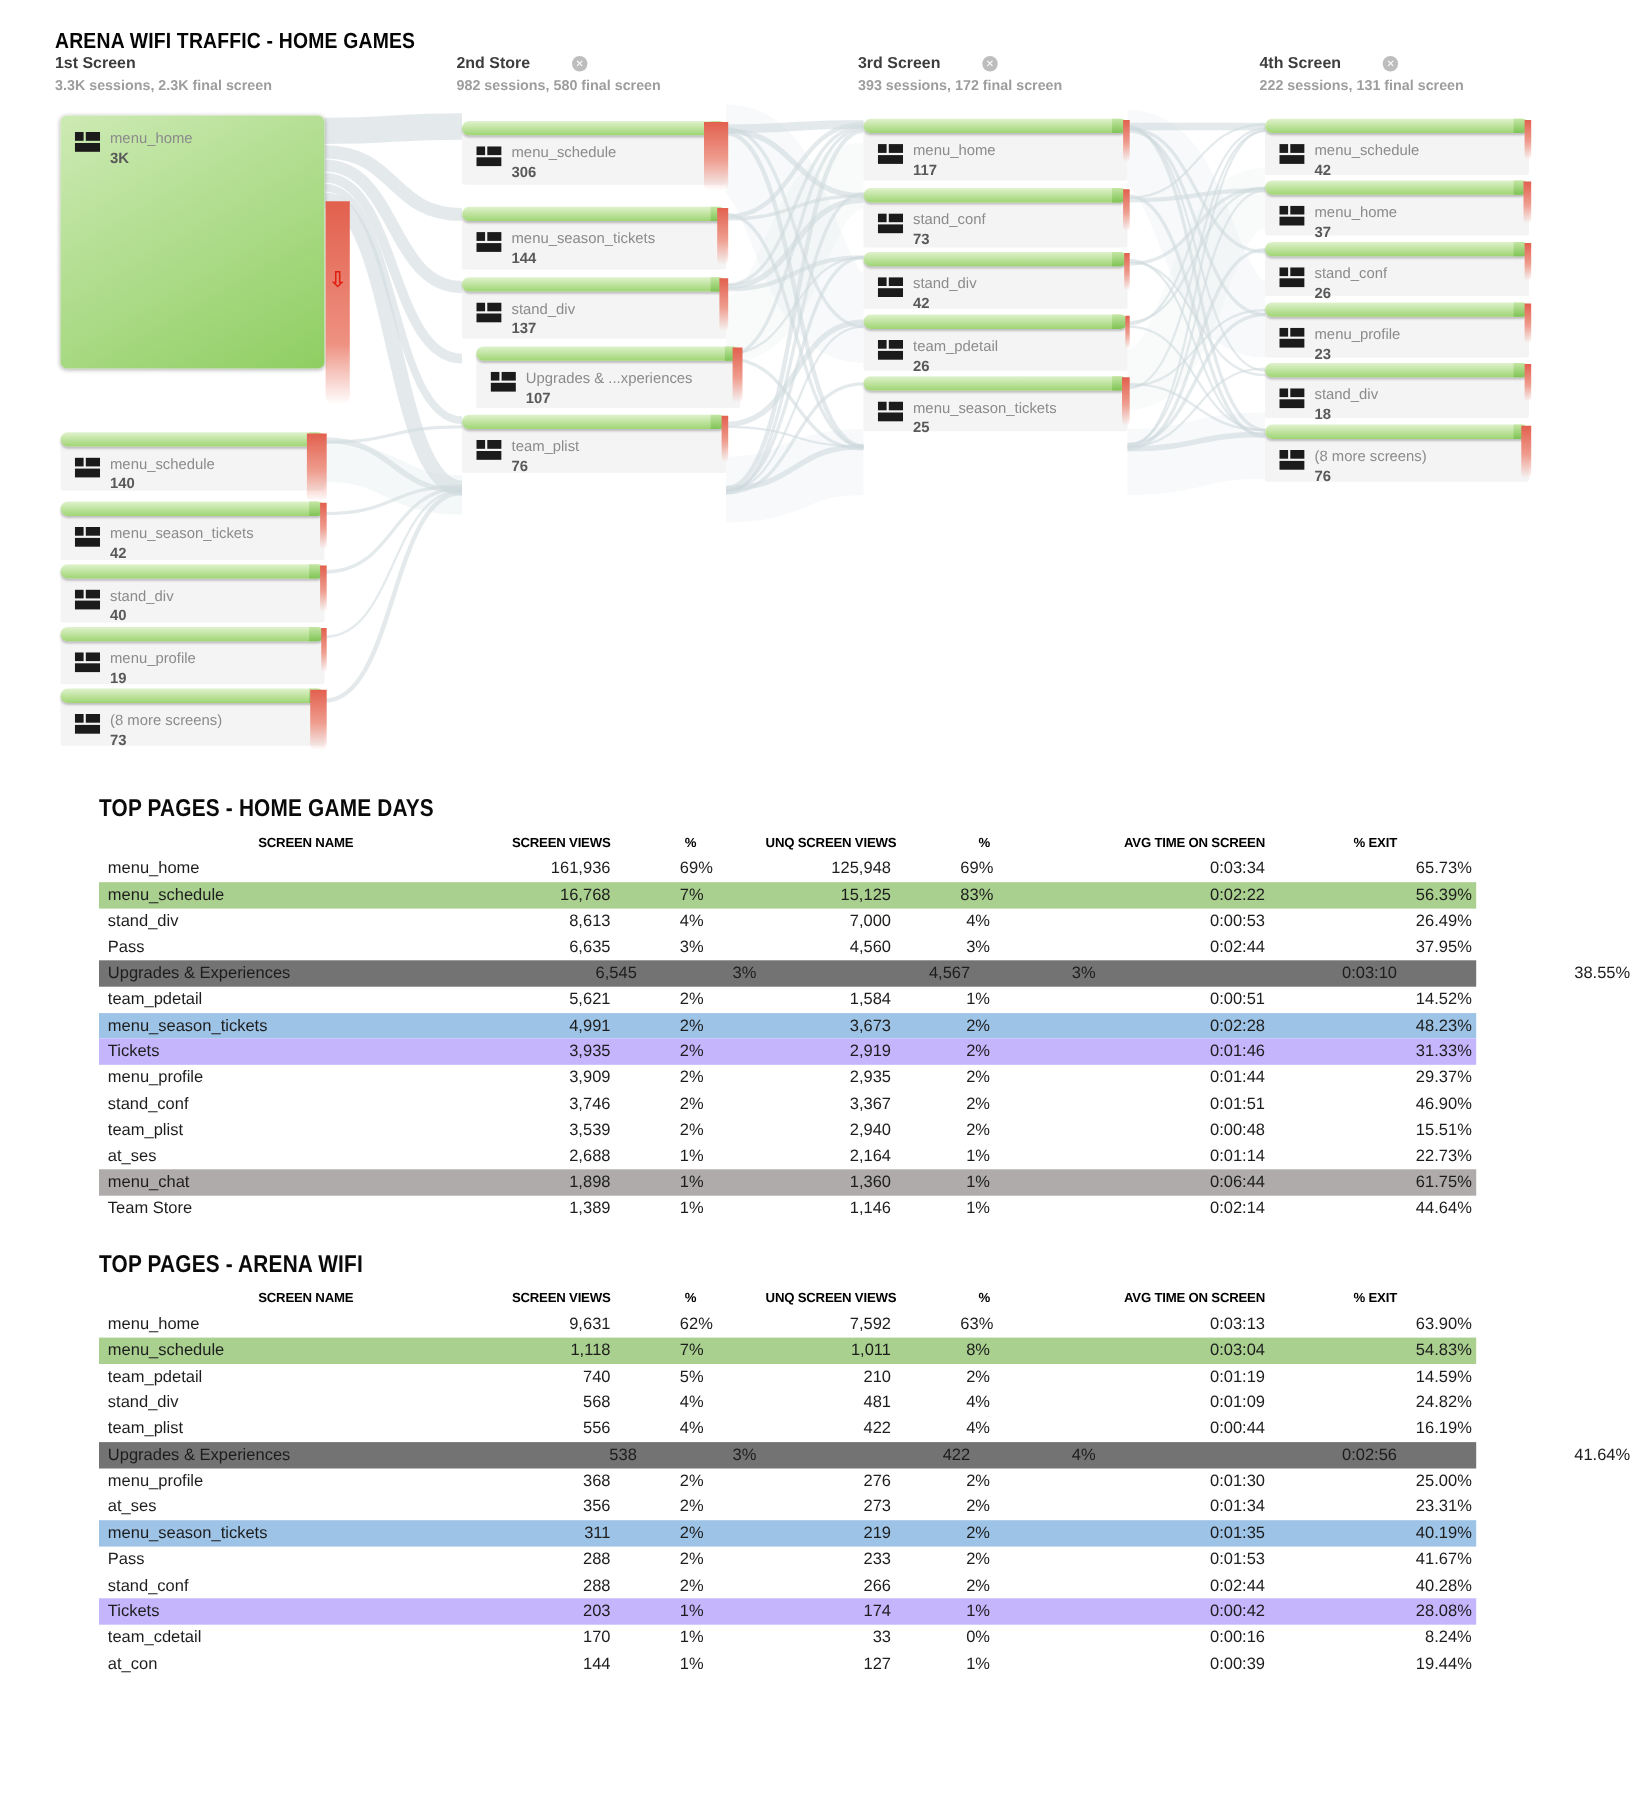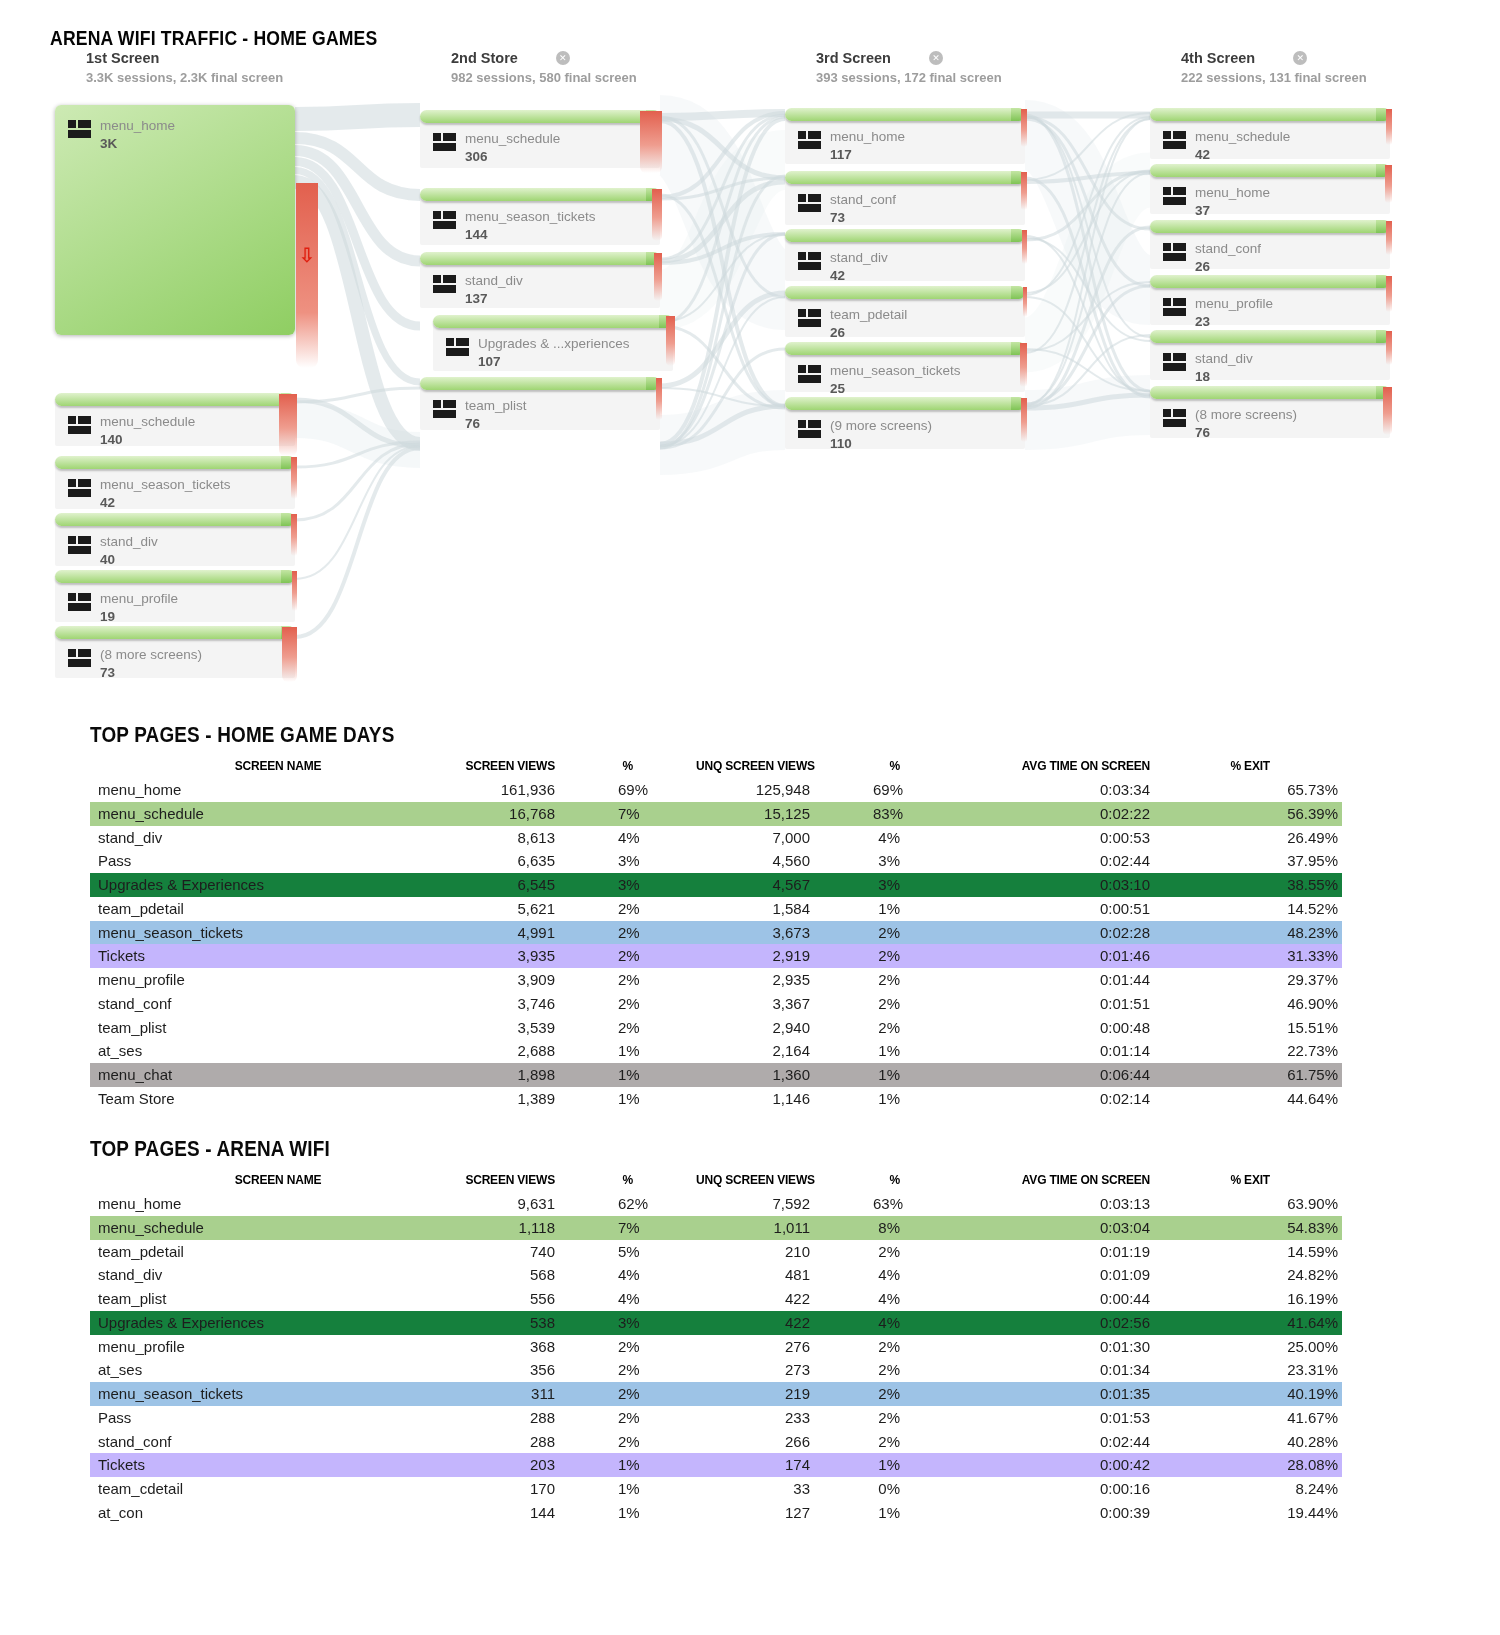--- a/index.html
+++ b/index.html
@@ -3,21 +3,21 @@
 <meta charset="utf-8">
 <style>
   html,body{margin:0;padding:0;background:#fff;}
   #stage{position:relative;width:1500px;height:1635px;background:#fff;overflow:hidden;
          font-family:"Liberation Sans","DejaVu Sans",sans-serif;}
   
   #sankey{position:absolute;left:0;top:0;width:1208px;height:722px;}
   #flows{position:absolute;left:0;top:0;}
   .main-title{position:absolute;left:50px;top:27px;font-size:20px;font-weight:900;color:#050505;
               letter-spacing:.2px;transform:scaleX(.88);transform-origin:0 50%;white-space:nowrap;}
-  .col-header{position:absolute;width:300px;margin-left:36px;}
+  .col-header{position:absolute;width:300px;}
   .col-title{font-size:14.5px;font-weight:bold;color:#3d3d3d;display:flex;align-items:center;}
   .close-ic{width:14px;height:14px;border-radius:50%;background:#bdbdbd;color:#fff;font-size:9px;
             line-height:14px;text-align:center;margin-left:38px;font-weight:bold;}
   .col-sub{font-size:13px;color:#9d9d9d;margin-top:4px;font-weight:600;}
   .node{position:absolute;width:240px;}
   .node .body{position:absolute;left:0;right:0;top:6px;bottom:0;background:#f4f4f4;border-radius:2px;}
   .node .bar{position:absolute;left:0;right:0;top:0;height:13px;border-radius:7px;
              background:linear-gradient(#e0f2cd,#9fd573);box-shadow:0 2px 2px rgba(0,0,0,.22);z-index:2;}
   .node .bar:after{content:"";position:absolute;right:0;top:0;bottom:0;width:14px;border-radius:0 7px 7px 0;
              background:linear-gradient(#c4e6a4,#7fc455);}
@@ -43,21 +43,21 @@
   .h{font-size:12px;font-weight:bold;color:#000;line-height:20px;text-align:right;padding-right:63px;
      letter-spacing:-.2px;white-space:nowrap;}
   .h.c0{text-align:center;padding:0 0 0 8px;}
   .h.c6{padding-right:72px;}
   .trow{height:23.75px;}
   .c{font-size:15px;color:#1d1d1d;line-height:23.75px;text-align:right;padding-right:63px;
      white-space:nowrap;overflow:hidden;}
   .c.c0{text-align:left;padding:0 0 0 8px;}
   .c.c6{padding-right:4px;}
   .hl-green{background:#a9d08e;}
-  .hl-yellow{background:#15803d;}
+  .hl-yellow{background:#737373;gap:24px;}
   .hl-blue{background:#9dc3e6;}
   .hl-orange{background:#c4b5fd;}
   .hl-gray{background:#afabab;}
 </style>
 </head>
 <body>
 
 <div id="stage">
   <div id="sankey">
     <svg id="flows" width="1500" height="722">
@@ -397,36 +397,20 @@
               <rect x="0" y="0" width="8" height="8" fill="#1b1b1b"></rect>
               <rect x="10" y="0" width="13" height="8" fill="#1b1b1b"></rect>
               <rect x="0" y="10" width="23" height="8" fill="#1b1b1b"></rect>
             </svg></span>
           <div>
             <div class="nm">menu_season_tickets</div>
             <div class="vl">25</div>
           </div>
         </div>
       </div>
-      <div class="node" style="left: 785px; top: 397px; height: 52px;">
-        <div class="body"></div>
-        <div class="bar"></div>
-        <div class="exit" style="width: 6px; height: 44px;"></div>
-        <div class="lbl">
-          <span class="scr-ic"><svg width="23" height="19" viewBox="0 0 23 19">
-              <rect x="0" y="0" width="8" height="8" fill="#1b1b1b"></rect>
-              <rect x="10" y="0" width="13" height="8" fill="#1b1b1b"></rect>
-              <rect x="0" y="10" width="23" height="8" fill="#1b1b1b"></rect>
-            </svg></span>
-          <div>
-            <div class="nm">(9 more screens)</div>
-            <div class="vl">110</div>
-          </div>
-        </div>
-      </div>
       <div class="col-header" style="left: 1145px; top: 50px;">
         <div class="col-title">
           <span>4th Screen</span>
           <span class="close-ic">✕</span>
         </div>
         <div class="col-sub">222 sessions, 131 final screen</div>
       </div>
       <div class="node" style="left: 1150px; top: 108px; height: 51px;">
         <div class="body"></div>
         <div class="bar"></div>

